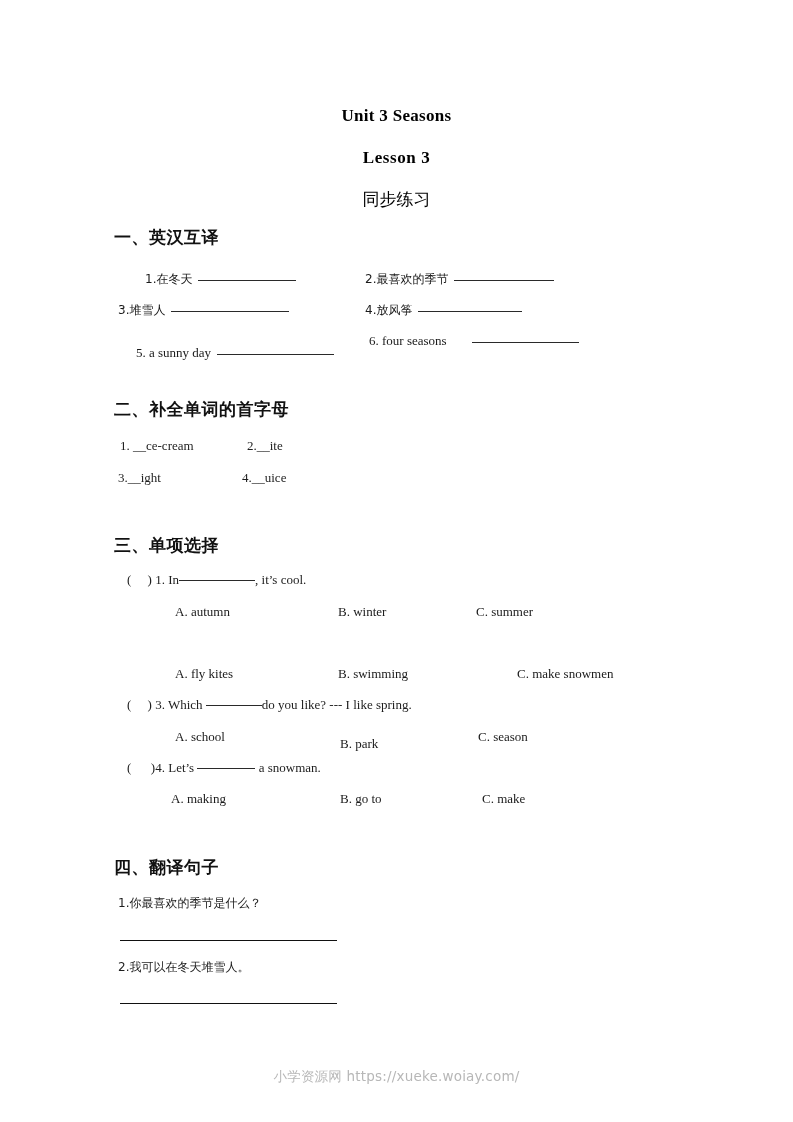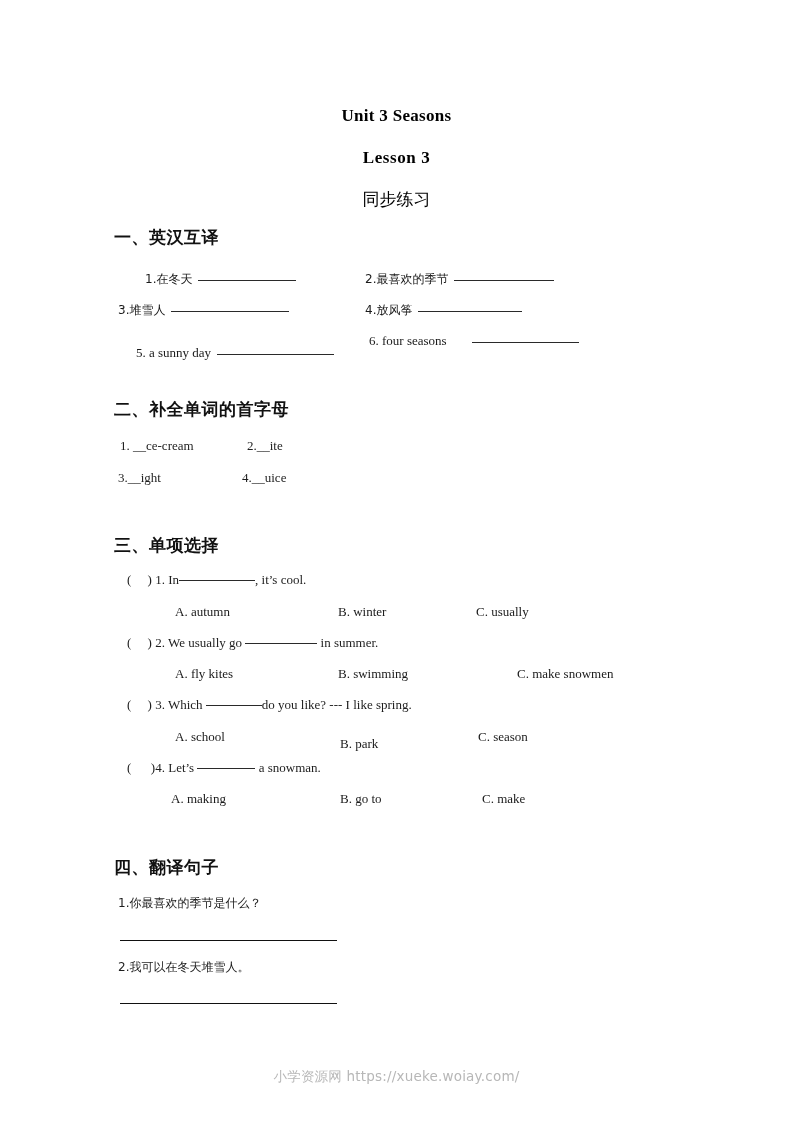--- a/index.html
+++ b/index.html
@@ -177,30 +177,23 @@
   <div class="opt en" style="left:175px; top:604px;">
     <span>A.</span>
     <span>autumn</span>
   </div>
   <div class="opt en" style="left:338px; top:604px;">
     <span>B.</span>
     <span>winter</span>
   </div>
   <div class="opt en" style="left:476px; top:604px;">
     <span>C.</span>
-    <span>usually</span>
-  </div>
-
-  <div class="t en" style="left:127px; top:635px;">
-    <span><span>(</span>&nbsp;&nbsp;&nbsp;&nbsp;&nbsp;<span>)</span></span>
-    <span>2.</span>
-    <span>We usually go</span>
-    <span class="blank-inline" style="width: 72px;"></span>
-    <span>in  summer.</span>
-  </div>
+    <span>summer</span>
+  </div>
+
   <div class="opt en" style="left:175px; top:666px;">
     <span>A.</span>
     <span>fly kites</span>
   </div>
   <div class="opt en" style="left:338px; top:666px;">
     <span>B.</span>
     <span>swimming</span>
   </div>
   <div class="opt en" style="left:477px; top:666px;margin-left:40px;">
     <span>C.</span>

